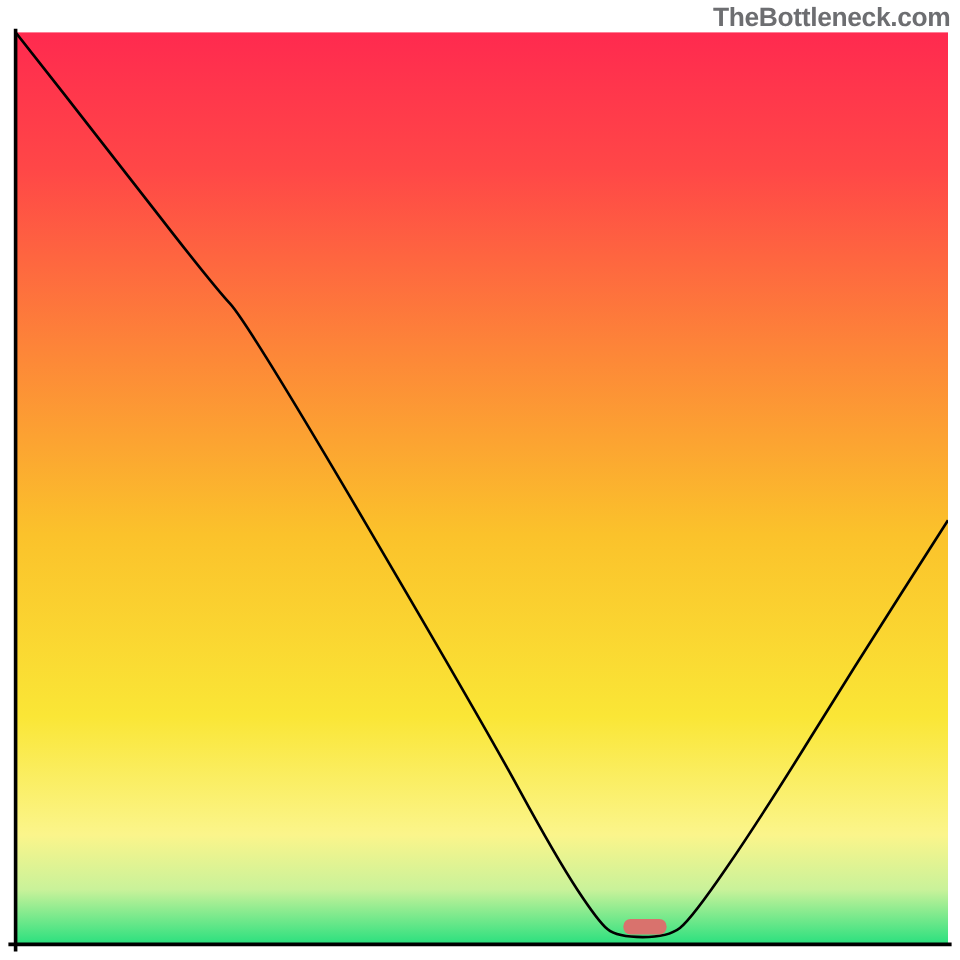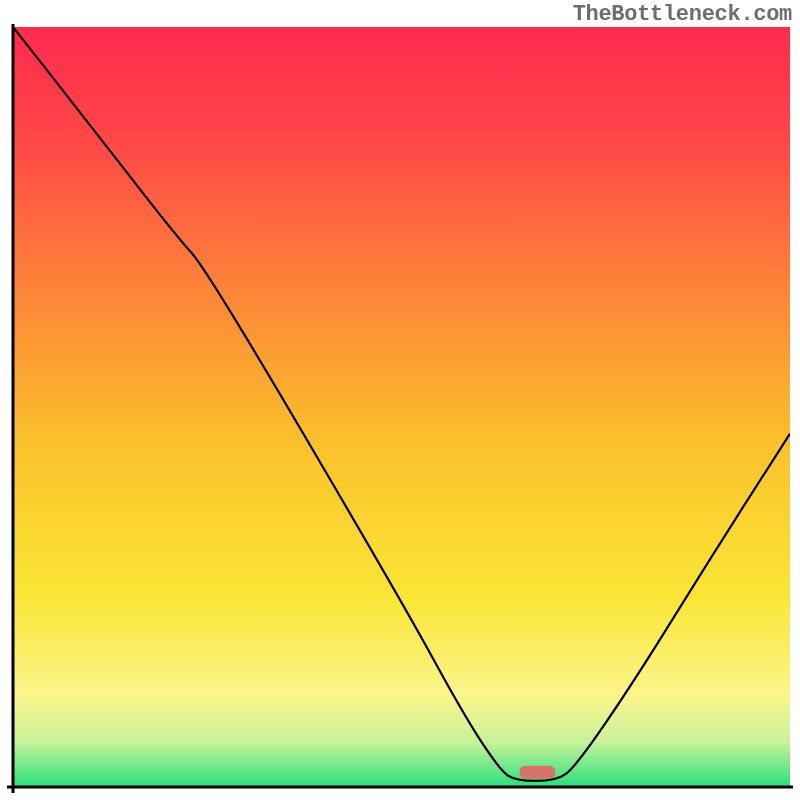--- a/index.html
+++ b/index.html
@@ -17,21 +17,20 @@
     height: 800px;
   }
   .watermark {
     position: absolute;
     top: 2px;
     right: 8px;
     font-size: 22px;
     font-weight: bold;
     color: #6d6e71;
     letter-spacing: -0.3px;
-    font-family: Liberation Mono, monospace;
   }
   svg.chart {
     position: absolute;
     top: 0;
     left: 0;
   }
 </style>
 </head>
 <body>
 <div class="container">

